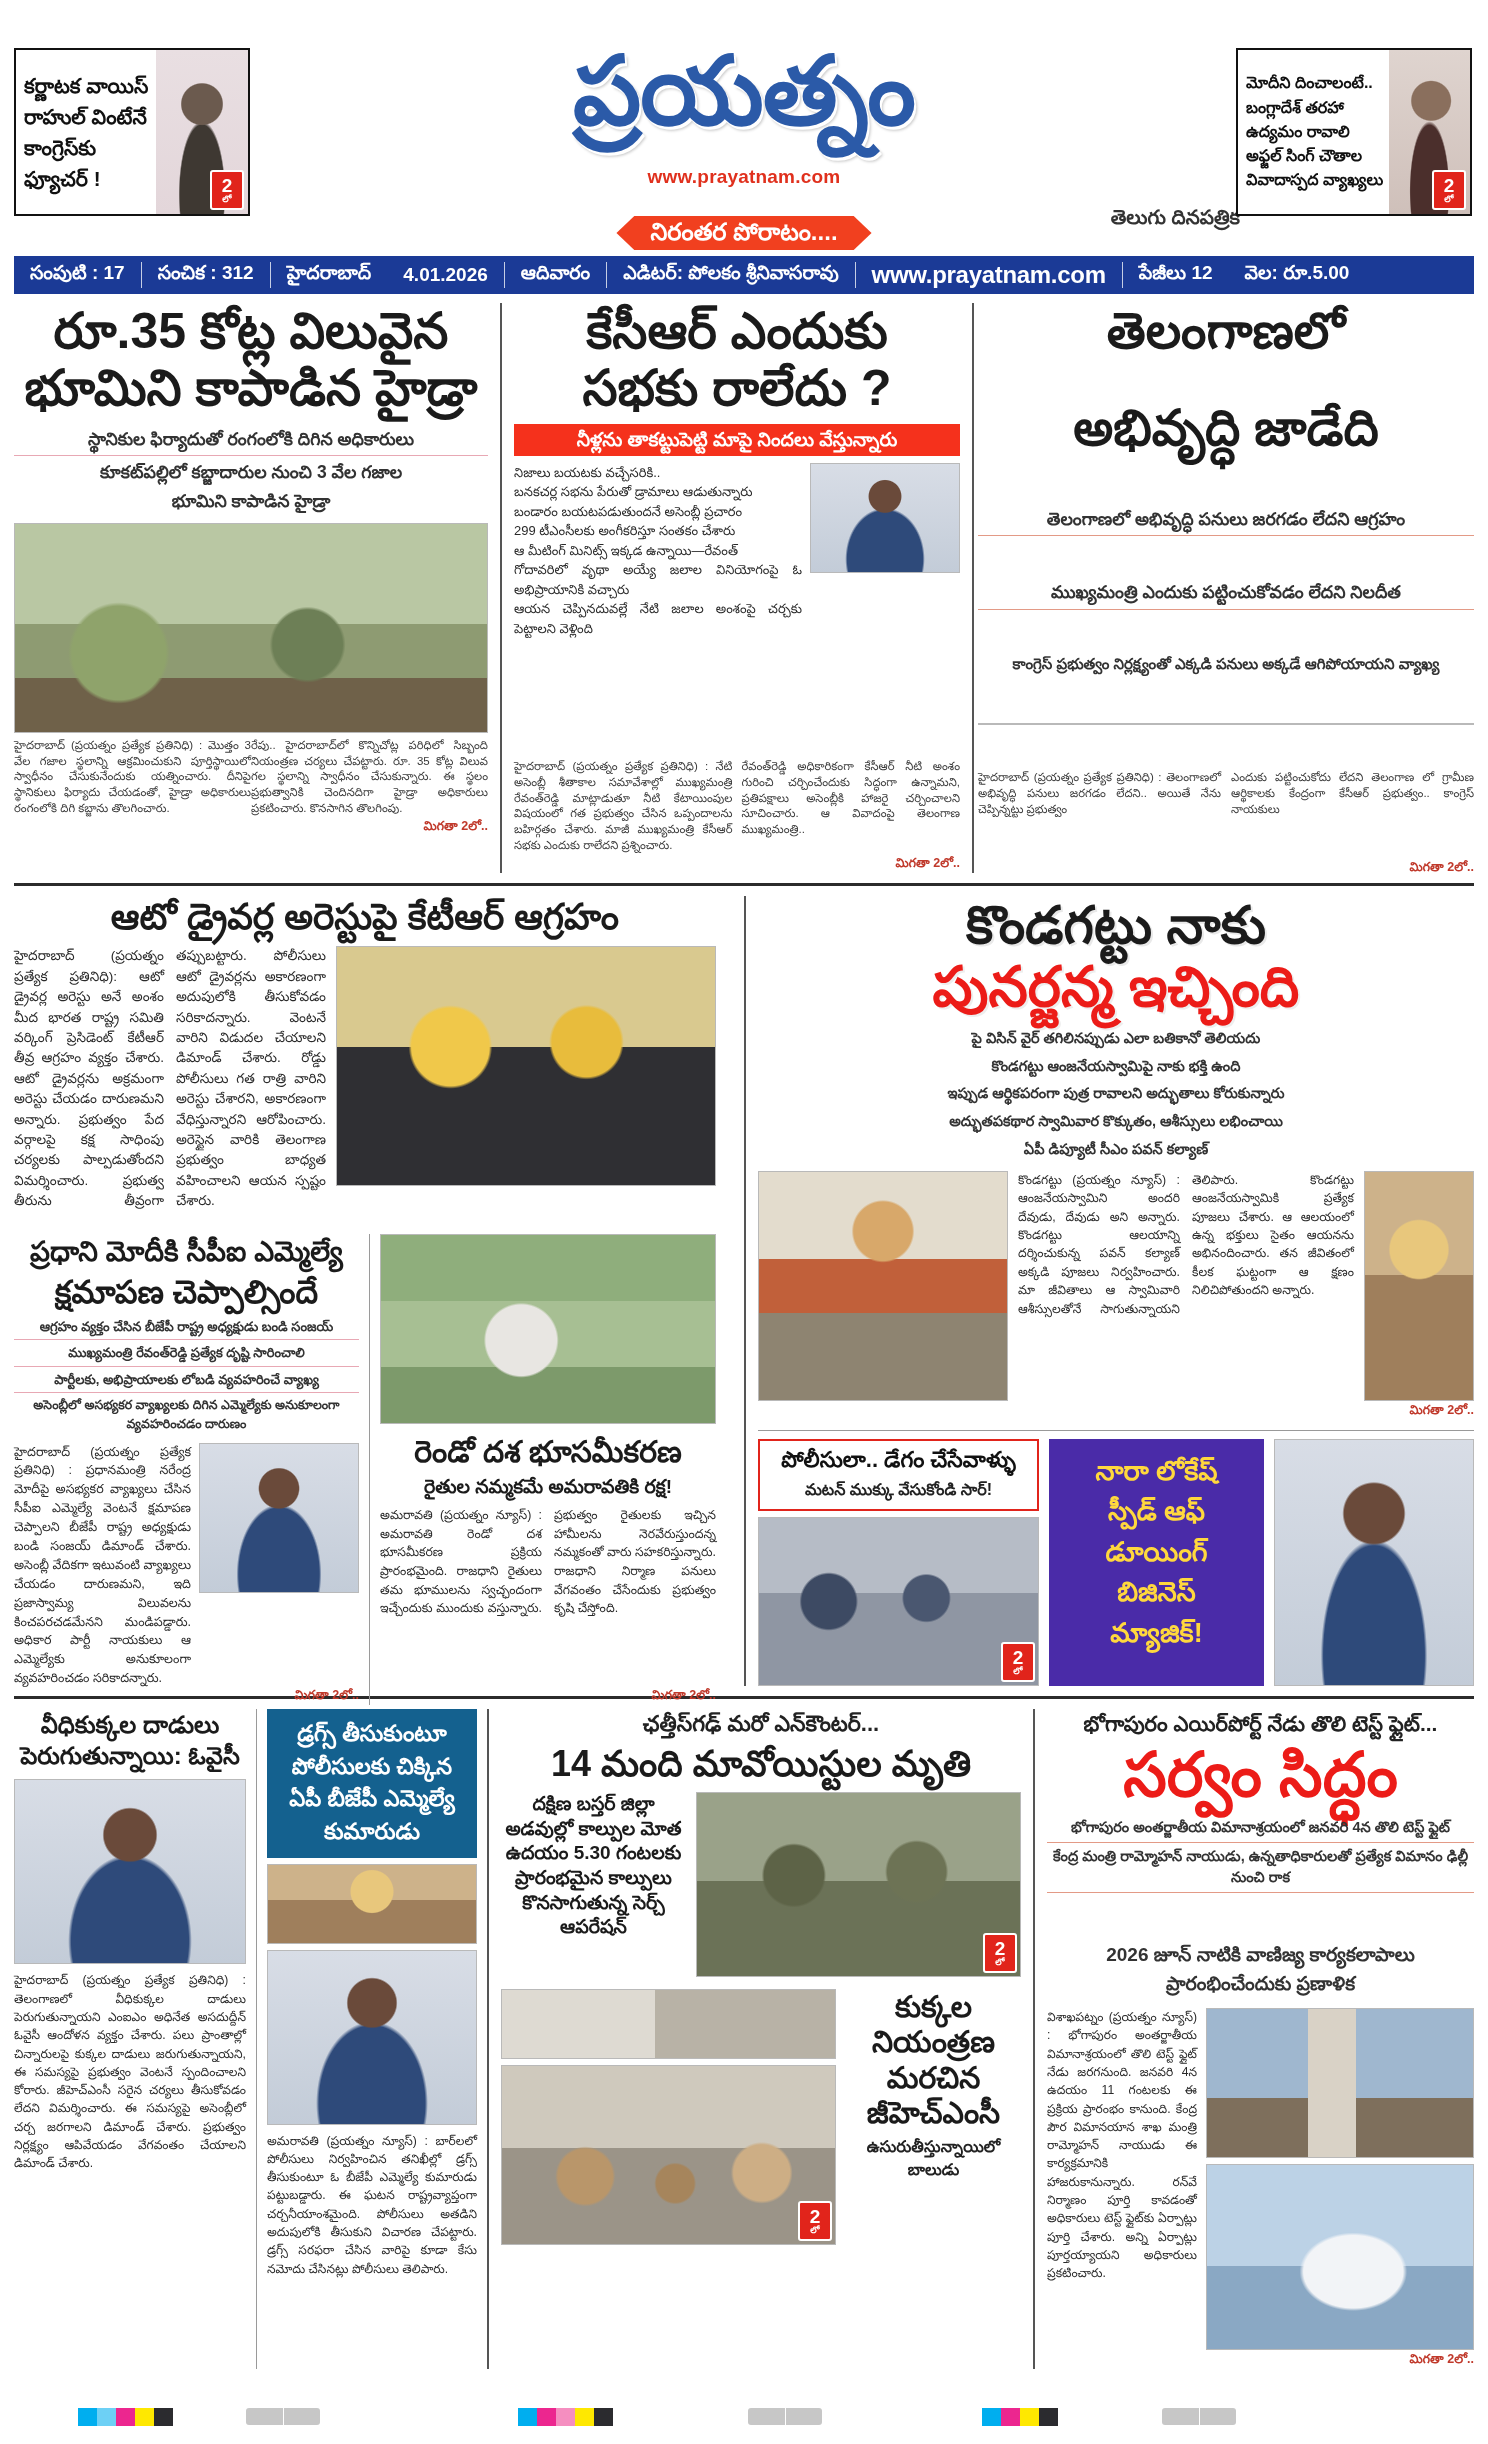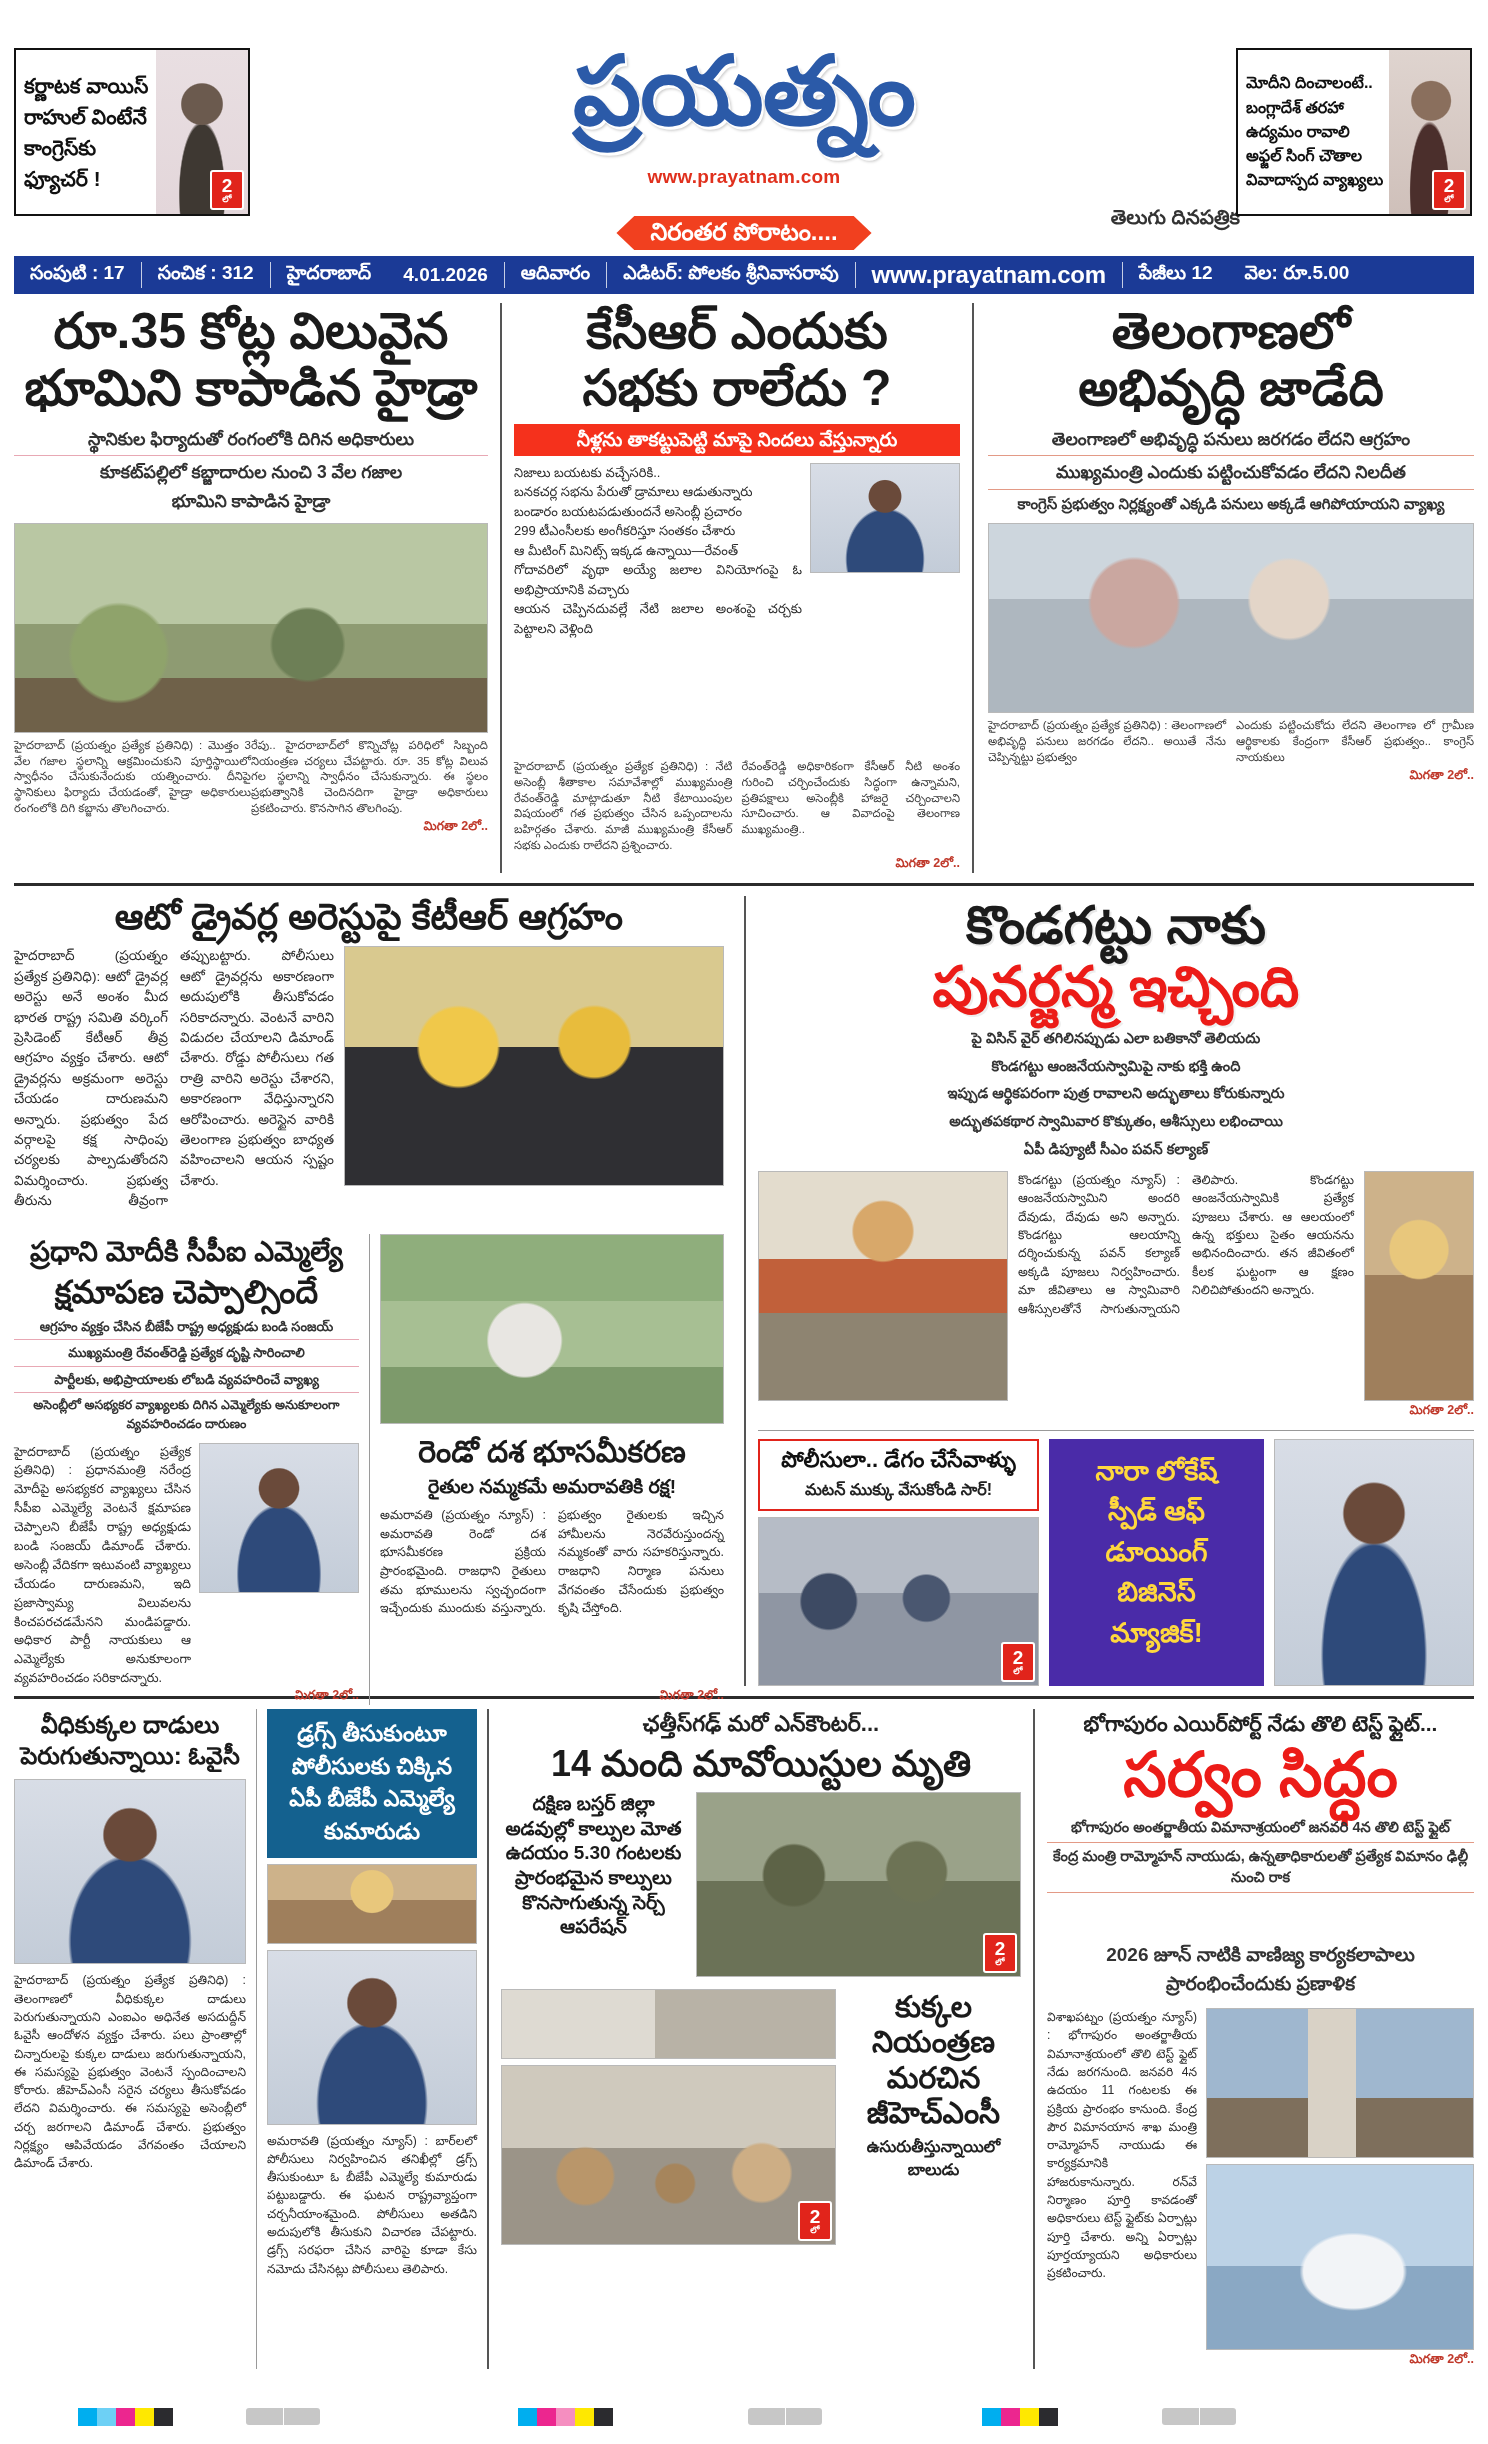--- a/index.html
+++ b/index.html
@@ -305,40 +305,40 @@
       </div>
       <div class="row" style="margin-top:5px; gap:9px;">
         <div class="caption" style="flex:1;">హైదరాబాద్ (ప్రయత్నం ప్రత్యేక ప్రతినిధి) : నేటి అసెంబ్లీ శీతాకాల సమావేశాల్లో ముఖ్యమంత్రి రేవంత్‌రెడ్డి మాట్లాడుతూ నీటి కేటాయింపుల విషయంలో గత ప్రభుత్వం చేసిన ఒప్పందాలను బహిర్గతం చేశారు. మాజీ ముఖ్యమంత్రి కేసీఆర్ సభకు ఎందుకు రాలేదని ప్రశ్నించారు.</div>
         <div class="caption" style="flex:1;">రేవంత్‌రెడ్డి అధికారికంగా కేసీఆర్ నీటి అంశం గురించి చర్చించేందుకు సిద్ధంగా ఉన్నామని, ప్రతిపక్షాలు అసెంబ్లీకి హాజరై చర్చించాలని సూచించారు. ఆ వివాదంపై తెలంగాణ ముఖ్యమంత్రి..</div>
       </div>
       <div class="more" style="text-align:right; margin-top:2px;">మిగతా 2లో..</div>
     </div>
 
     <div class="vline"></div>
 
-    <div style="flex:1; padding-left:14px; display:flex; flex-direction:column;">
+    <div style="flex:1; padding-left:4px; display:flex; flex-direction:column;gap:40px;">
       <div class="hl-xl">తెలంగాణలో</div>
       <div class="hl-xl" style="margin-top:1px;">అభివృద్ధి జాడేది</div>
       <div class="subdeck deckline2" style="margin-top:7px;">తెలంగాణలో అభివృద్ధి పనులు జరగడం లేదని ఆగ్రహం</div>
       <div class="subdeck deckline2">ముఖ్యమంత్రి ఎందుకు పట్టించుకోవడం లేదని నిలదీత</div>
       <div class="subdeck" style="font-size:15px;">కాంగ్రెస్ ప్రభుత్వం నిర్లక్ష్యంతో ఎక్కడి పనులు అక్కడే ఆగిపోయాయని వ్యాఖ్య</div>
       <div class="photo hospital" style="height:190px; margin-top:5px;"></div>
       <div class="row" style="margin-top:5px; gap:10px;">
         <div class="caption" style="flex:1;">హైదరాబాద్ (ప్రయత్నం ప్రత్యేక ప్రతినిధి) : తెలంగాణలో అభివృద్ధి పనులు జరగడం లేదని.. అయితే నేను చెప్పిన్నట్టు ప్రభుత్వం</div>
         <div class="caption" style="flex:1;">ఎందుకు పట్టించుకోదు లేదని తెలంగాణ లో గ్రామీణ ఆర్థికాలకు కేంద్రంగా కేసీఆర్ ప్రభుత్వం.. కాంగ్రెస్ నాయకులు</div>
       </div>
       <div class="more" style="text-align:right; margin-top:2px;">మిగతా 2లో..</div>
     </div>
   </div>
 
   <div class="rule"></div>
 
   <div class="row" style="height:790px;">
 
-    <div style="width:730px; padding-right:20px; display:flex; flex-direction:column;">
+    <div style="width:730px; padding-right:28px; display:flex; flex-direction:column;">
 
       <div>
         <div class="hl-md" style="font-size:36px;">ఆటో డ్రైవర్ల అరెస్టుపై కేటీఆర్ ఆగ్రహం</div>
         <div class="row" style="margin-top:8px; gap:10px;">
           <div class="body cols2" style="flex:1;">హైదరాబాద్ (ప్రయత్నం ప్రత్యేక ప్రతినిధి): ఆటో డ్రైవర్ల అరెస్టు అనే అంశం మీద భారత రాష్ట్ర సమితి వర్కింగ్ ప్రెసిడెంట్ కేటీఆర్ తీవ్ర ఆగ్రహం వ్యక్తం చేశారు. ఆటో డ్రైవర్లను అక్రమంగా అరెస్టు చేయడం దారుణమని అన్నారు. ప్రభుత్వం పేద వర్గాలపై కక్ష సాధింపు చర్యలకు పాల్పడుతోందని విమర్శించారు. ప్రభుత్వ తీరును తీవ్రంగా తప్పుబట్టారు. పోలీసులు ఆటో డ్రైవర్లను అకారణంగా అదుపులోకి తీసుకోవడం సరికాదన్నారు. వెంటనే వారిని విడుదల చేయాలని డిమాండ్ చేశారు. రోడ్డు పోలీసులు గత రాత్రి వారిని అరెస్టు చేశారని, అకారణంగా వేధిస్తున్నారని ఆరోపించారు. అరెస్టైన వారికి తెలంగాణ ప్రభుత్వం బాధ్యత వహించాలని ఆయన స్పష్టం చేశారు.</div>
           <div style="width:380px; position:relative;">
             <div class="photo protest" style="height:240px;"></div>
           </div>
         </div>
       </div>

